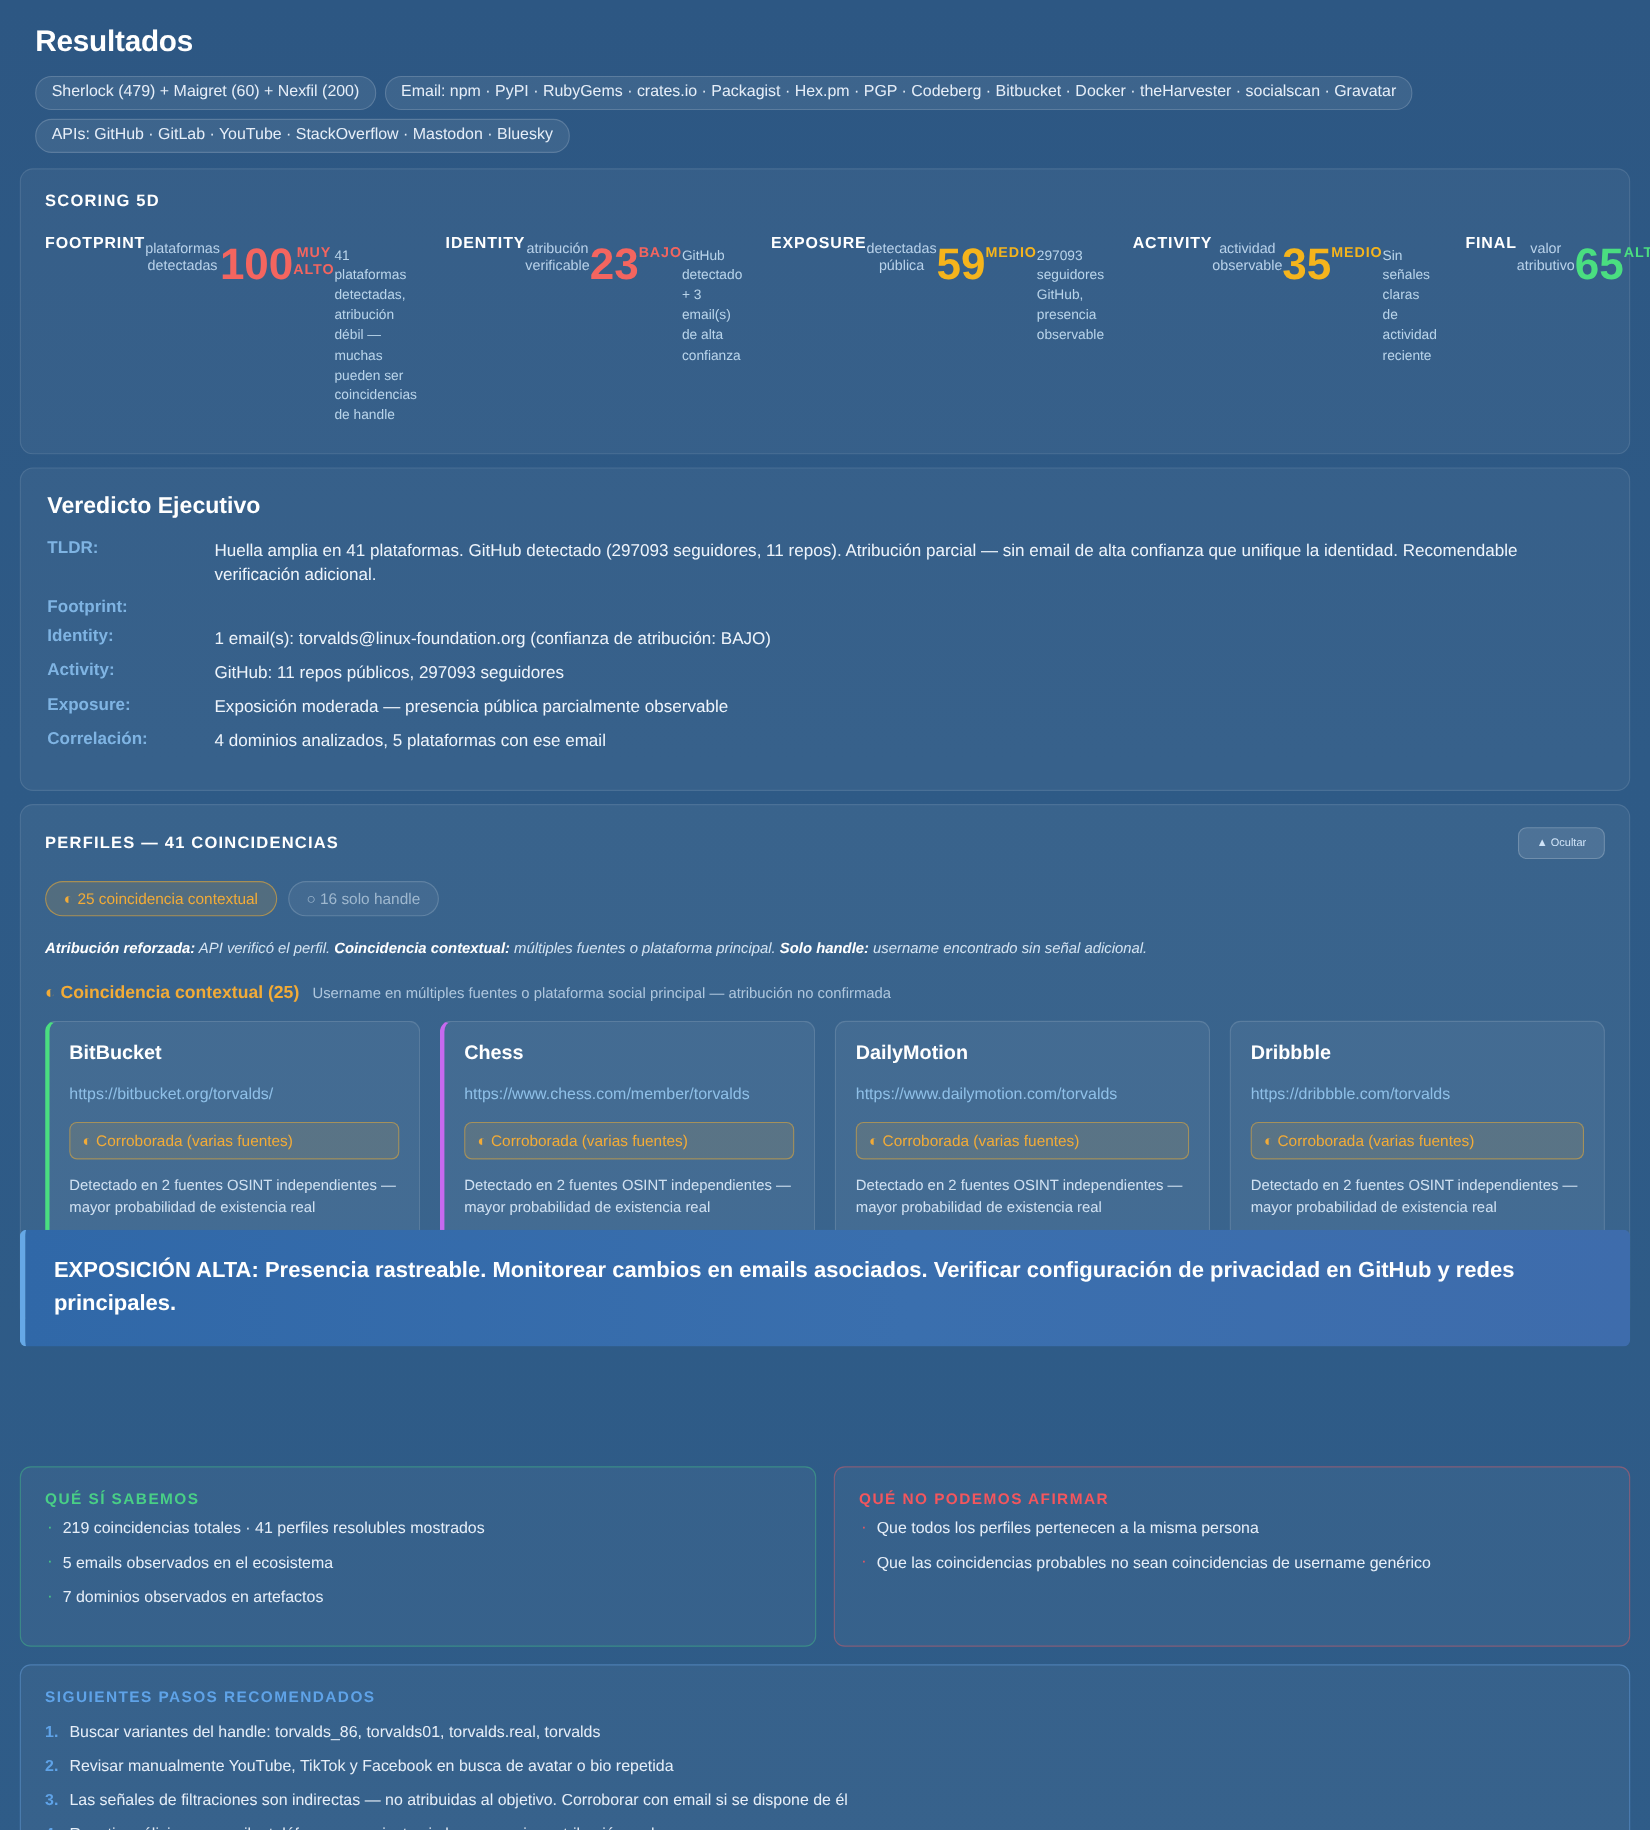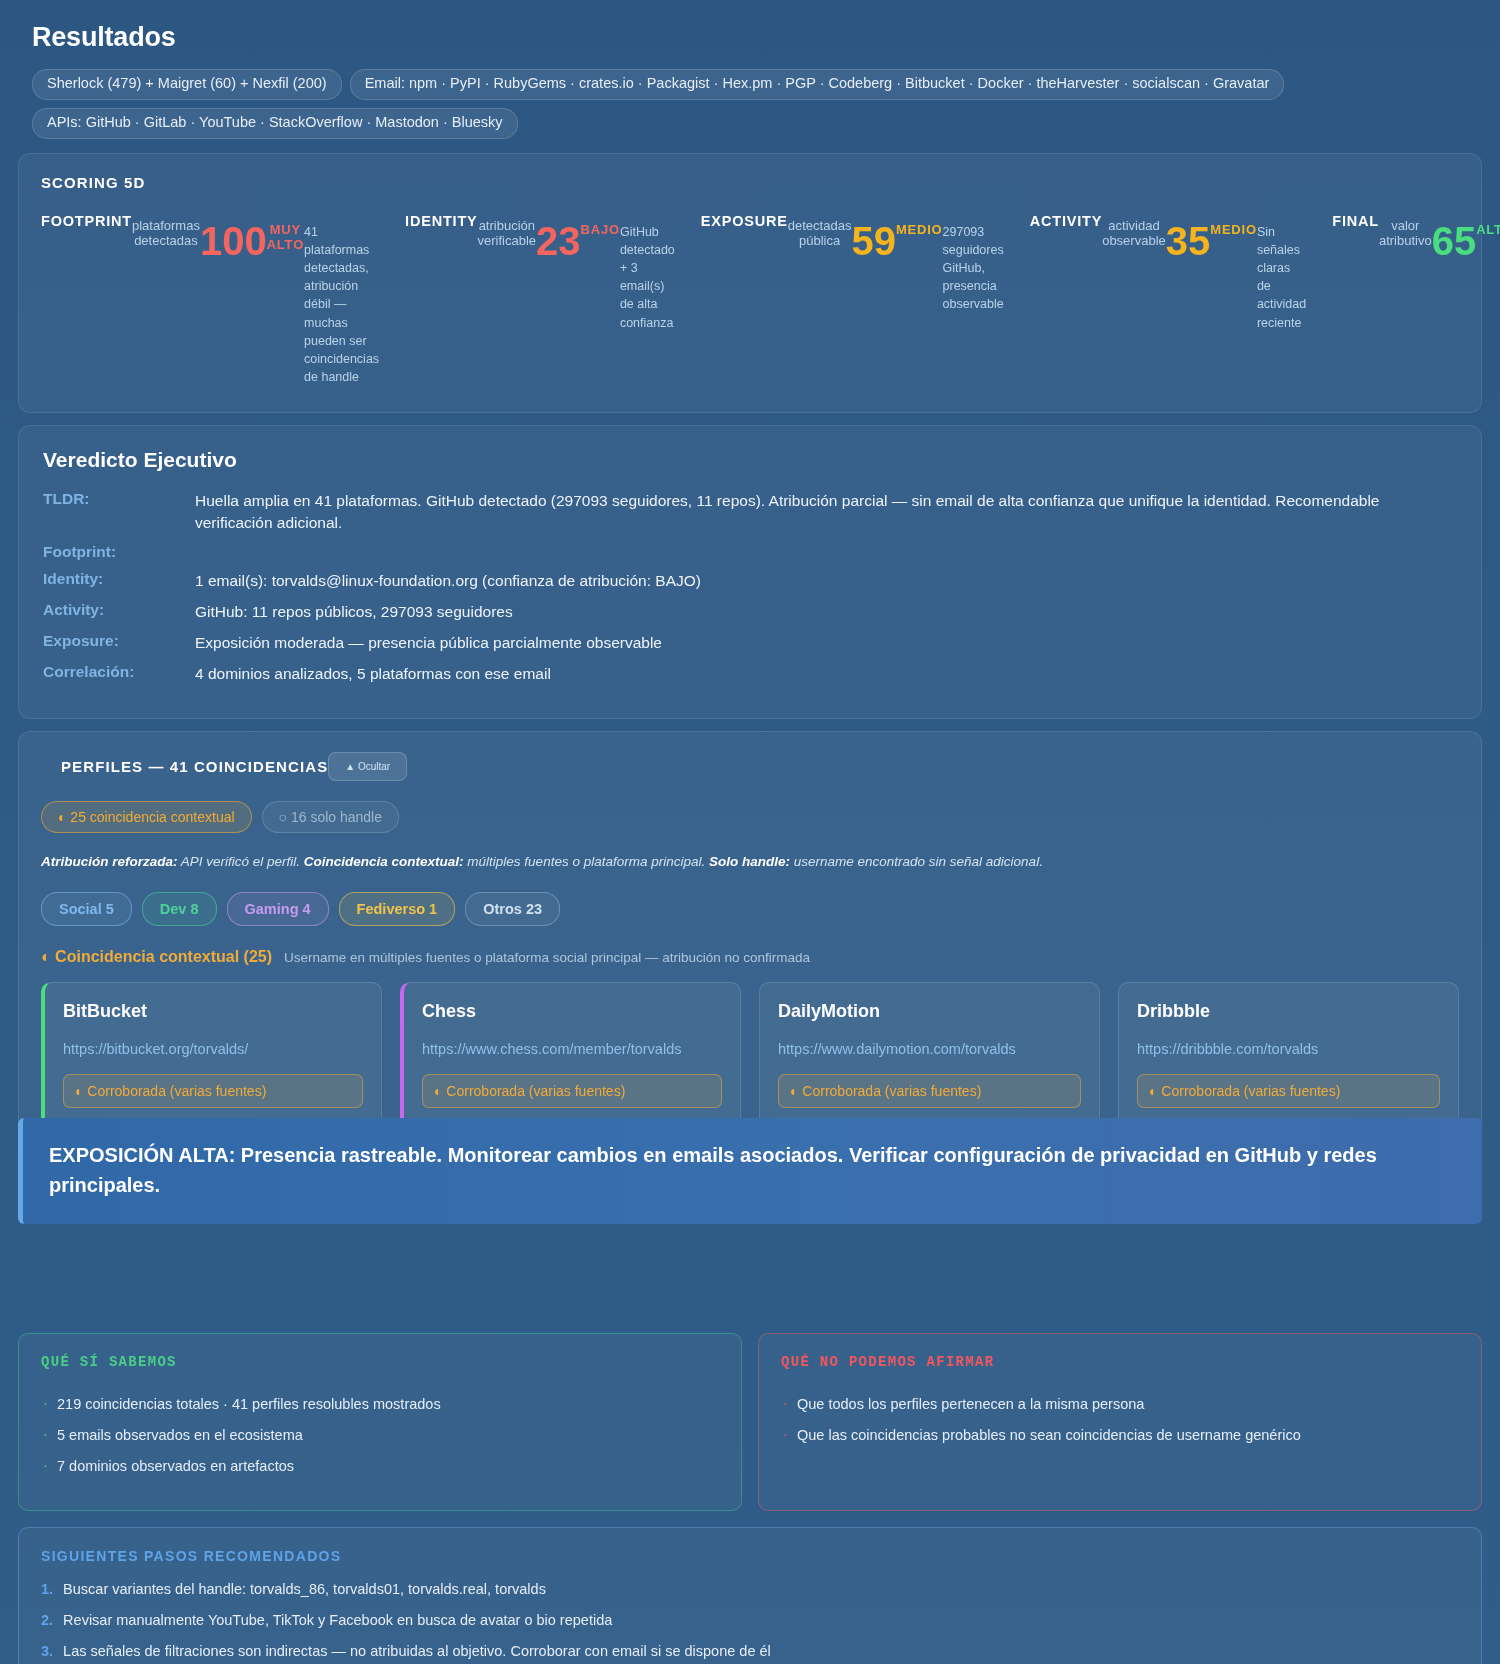--- a/index.html
+++ b/index.html
@@ -145,21 +145,21 @@
     border-radius: 12px;
     margin-top: 12px;
     padding: 20px 22px 0 22px;
     position: relative;
     overflow: hidden;
     height: 470px;
   }
   .profiles-head {
     display: flex;
     align-items: center;
-    margin-left: 20px;
+    justify-content: space-between;
   }
   .profiles-title {
     font-size: 15px;
     font-weight: bold;
     letter-spacing: 1.1px;
     color: #ffffff;
   }
   .hide-btn {
     background: rgba(255,255,255,0.10);
     border: 1px solid rgba(255,255,255,0.20);
@@ -293,22 +293,21 @@
     border-radius: 10px;
     padding: 20px 22px 24px 22px;
     background: rgba(255,255,255,0.04);
   }
   .know-box.ok { border: 1px solid rgba(70,200,130,0.42); }
   .know-box.no { border: 1px solid rgba(240,90,95,0.42); }
   .know-title {
     font-size: 14px;
     font-weight: bold;
     letter-spacing: 1.3px;
-    margin-bottom: 24px;
-    font-family: Liberation Mono, monospace;
+    margin-bottom: 10px;
   }
   .know-box.ok .know-title { color: #49cf86; }
   .know-box.no .know-title { color: #f4565d; }
   .know-item {
     font-size: 14.5px;
     color: #e6eef8;
     line-height: 1.5;
     margin-bottom: 9px;
     padding-left: 16px;
     position: relative;
@@ -459,27 +458,20 @@
 
     <div class="filter-row">
       <span class="filter-chip active">◐ 25 coincidencia contextual</span>
       <span class="filter-chip muted">○ 16 solo handle</span>
     </div>
 
     <div class="legend-line">
       <b>Atribución reforzada:</b><span> API verificó el perfil. </span><b>Coincidencia contextual:</b><span> múltiples fuentes o plataforma principal. </span><b>Solo handle:</b><span> username encontrado sin señal adicional.</span>
     </div>
 
-    <div class="cat-row">
-      <span class="cat-chip" style="color:#7fb8ee;border:1px solid rgba(127,184,238,0.55);background:rgba(127,184,238,0.10)">Social 5</span>
-      <span class="cat-chip" style="color:#4fd39a;border:1px solid rgba(79,211,154,0.55);background:rgba(79,211,154,0.10)">Dev 8</span>
-      <span class="cat-chip" style="color:#c79bf0;border:1px solid rgba(199,155,240,0.55);background:rgba(199,155,240,0.10)">Gaming 4</span>
-      <span class="cat-chip" style="color:#f2c44b;border:1px solid rgba(242,196,75,0.6);background:rgba(242,196,75,0.12)">Fediverso 1</span>
-      <span class="cat-chip" style="color:#cfe0ef;border:1px solid rgba(207,224,239,0.30);background:rgba(255,255,255,0.05)">Otros 23</span>
-    </div>
 
     <div class="section-head">
       <span class="title">◐ Coincidencia contextual (25)</span>
       <span class="desc">Username en múltiples fuentes o plataforma social principal — atribución no confirmada</span>
     </div>
 
     <div class="cards-grid">
       <div class="pcard" style="border-left:4px solid #4ade80">
         <div class="name">BitBucket</div>
         <a class="url">https://bitbucket.org/torvalds/</a>

